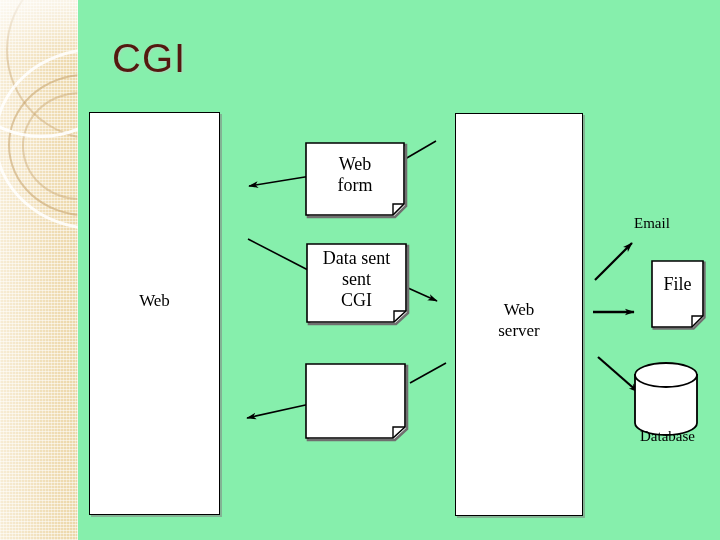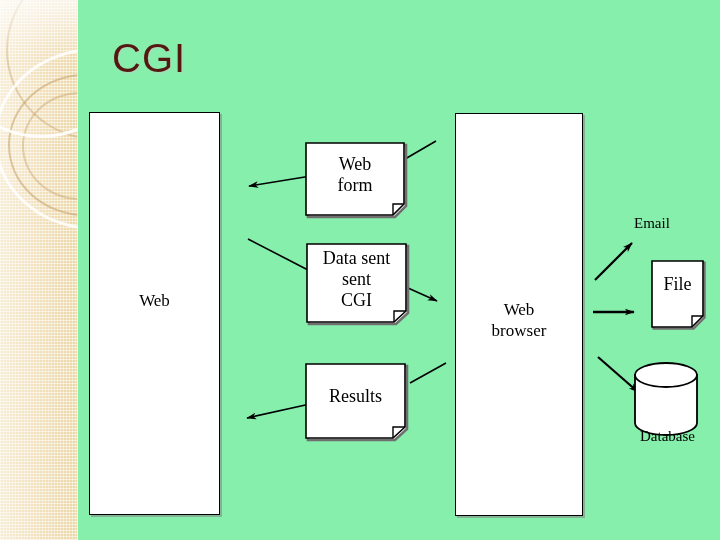--- a/index.html
+++ b/index.html
@@ -176,21 +176,21 @@
   </div>
 
   <div id="title">CGI</div>
 
   <div class="rect" style="left:89px; top:112px; width:131px; height:403px;">
     <div class="rect-label" style="top:178px;">Web</div>
   </div>
 
   <div class="rect" style="left:455px; top:113px; width:128px; height:403px;">
     <div class="rect-label" style="top:186px;">Web</div>
-    <div class="rect-label" style="top:207px;">browser</div>
+    <div class="rect-label" style="top:207px;">server</div>
   </div>
 
   <svg id="connectors" viewBox="0 0 720 540" width="720" height="540">
     <defs>
       <marker id="ah" markerWidth="11" markerHeight="11" refX="9.2" refY="4" orient="auto" markerUnits="userSpaceOnUse">
         <path d="M0,0.6 L10,4 L0,7.4 L2.6,4 Z" fill="#000000"></path>
       </marker>
     </defs>
 
     <g>
@@ -235,21 +235,20 @@
     <div class="note-text" style="top:26px;">sent</div>
     <div class="note-text" style="top:47px;">CGI</div>
   </div>
 
   <div class="note" style="left:305px; top:363px; width:101px; height:76px;">
     <svg width="101" height="76" viewBox="0 0 101 76">
       <path d="M1,1 L100,1 L100,64 L88,75 L1,75 Z" fill="#ffffff" stroke="#6f6f6f" stroke-width="2.6" transform="translate(2,2)"></path>
       <path d="M1,1 L100,1 L100,64 L88,75 L1,75 Z" fill="#ffffff" stroke="#000000" stroke-width="1.6"></path>
       <path d="M100,64 L88,64 L88,75" fill="none" stroke="#000000" stroke-width="1.4"></path>
     </svg>
-    <div class="note-text" style="top:23px;">Results</div>
   </div>
 
   <div class="free-label" style="left:634px; top:215px;">Email</div>
 
   <div class="note" style="left:639px; top:260px; width:53px; height:68px;margin-left:12px;">
     <svg width="53" height="68" viewBox="0 0 53 68">
       <path d="M1,1 L52,1 L52,56 L41,67 L1,67 Z" fill="#ffffff" stroke="#6f6f6f" stroke-width="2.2" transform="translate(1.6,1.6)"></path>
       <path d="M1,1 L52,1 L52,56 L41,67 L1,67 Z" fill="#ffffff" stroke="#000000" stroke-width="1.6"></path>
       <path d="M52,56 L41,56 L41,67" fill="none" stroke="#000000" stroke-width="1.4"></path>
     </svg>

